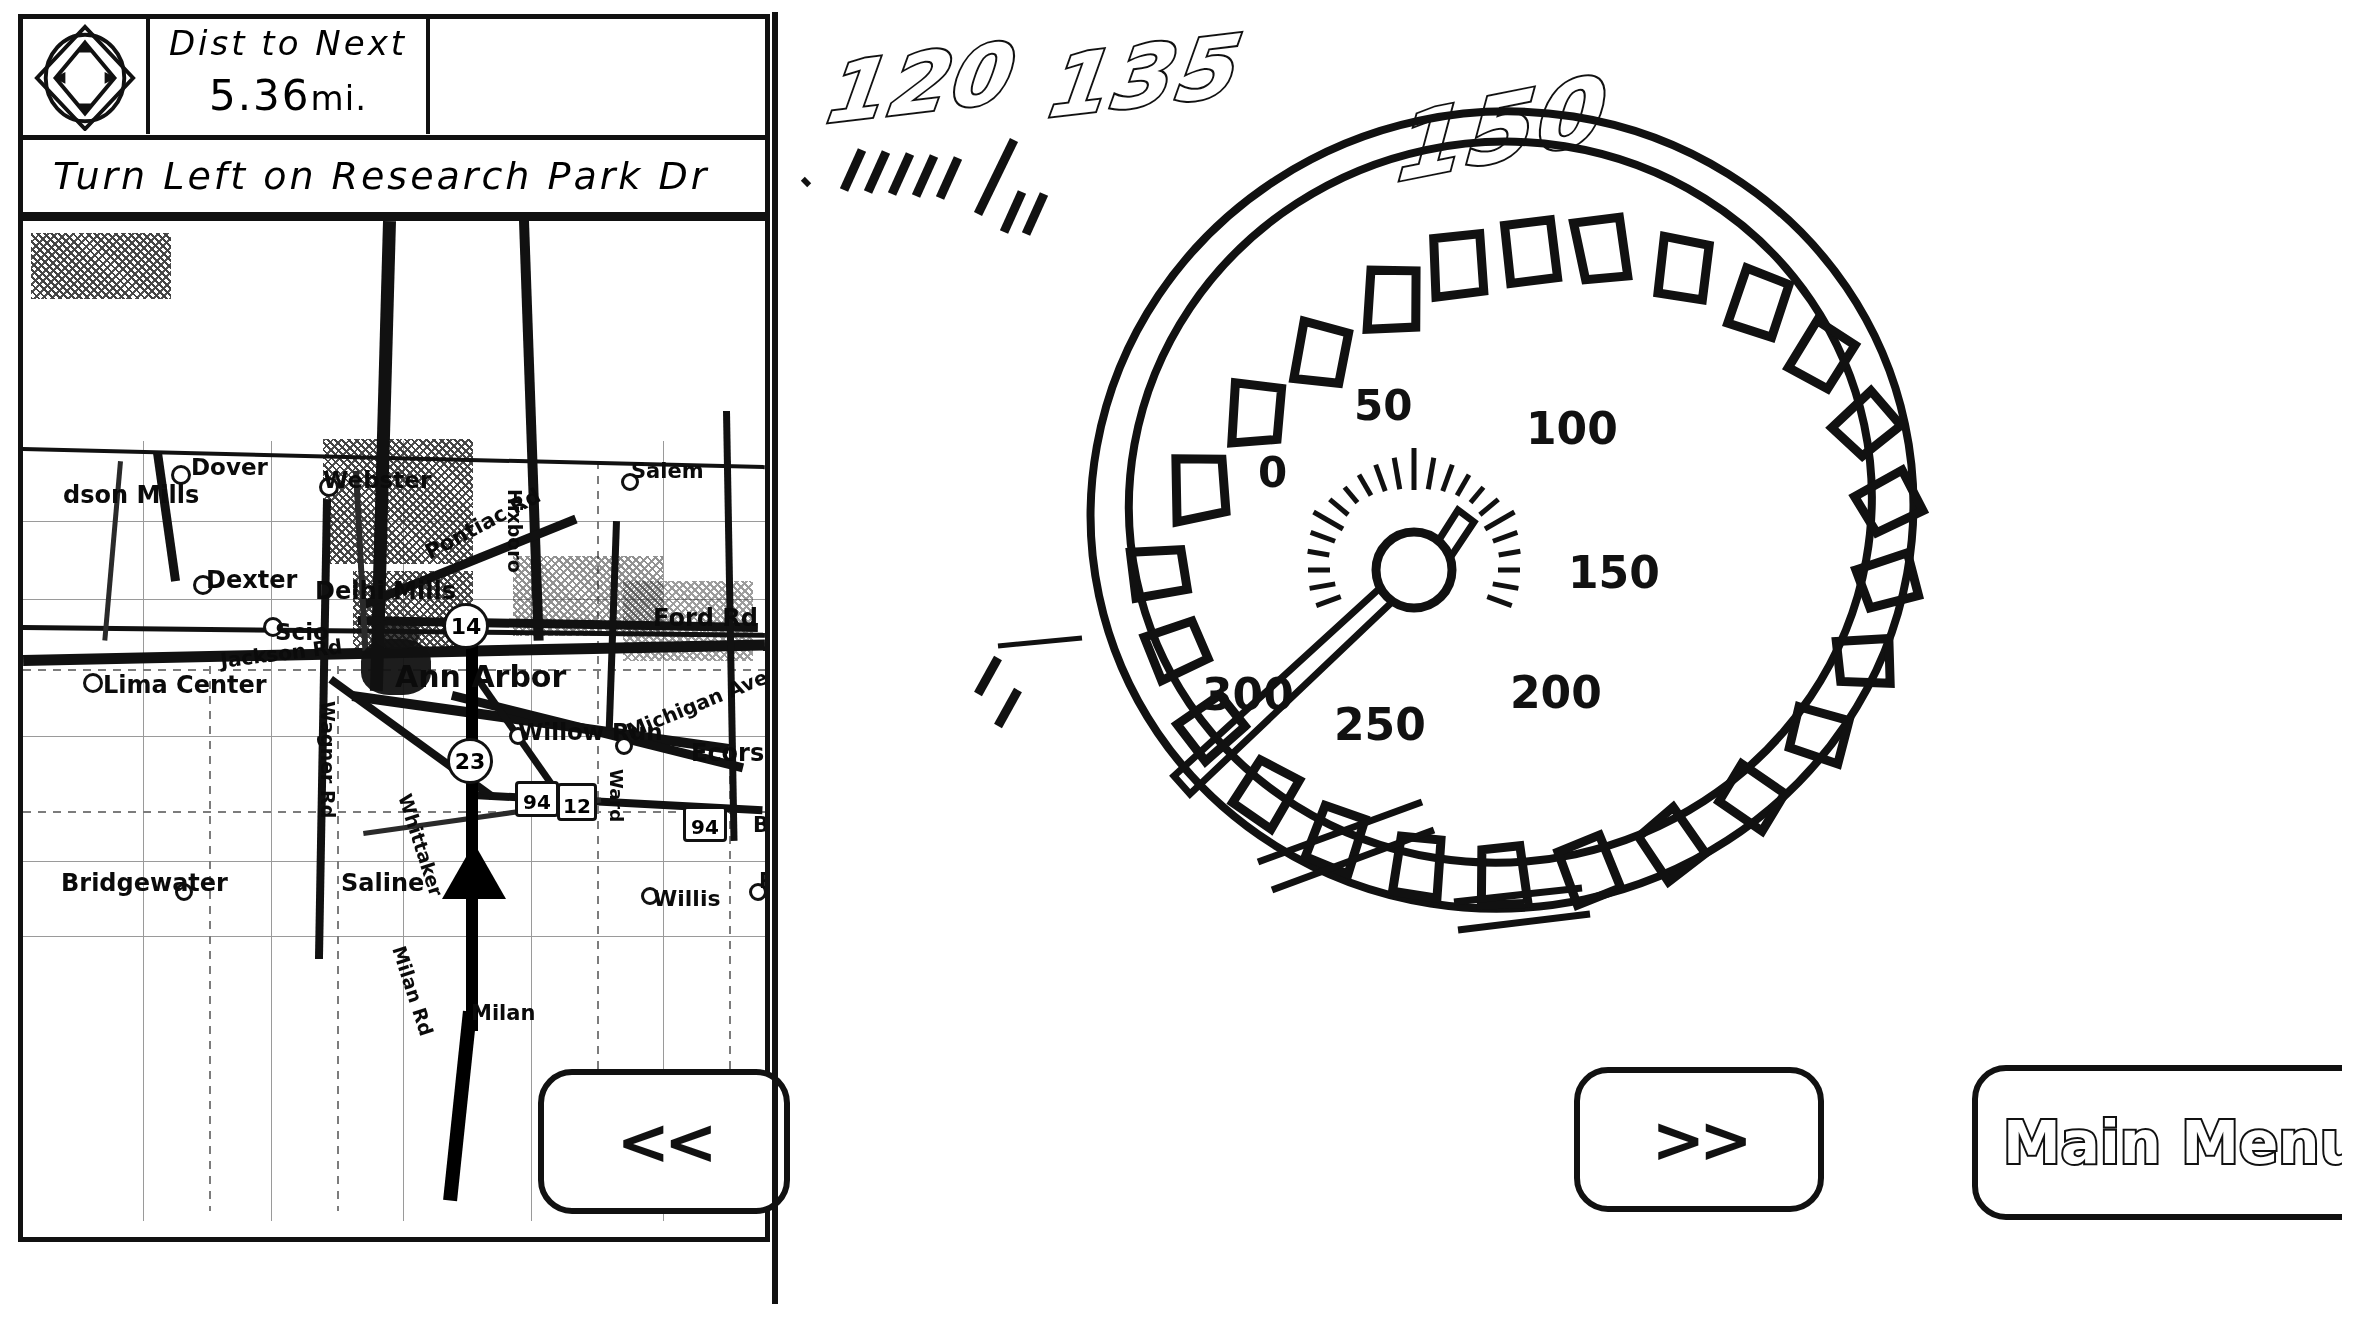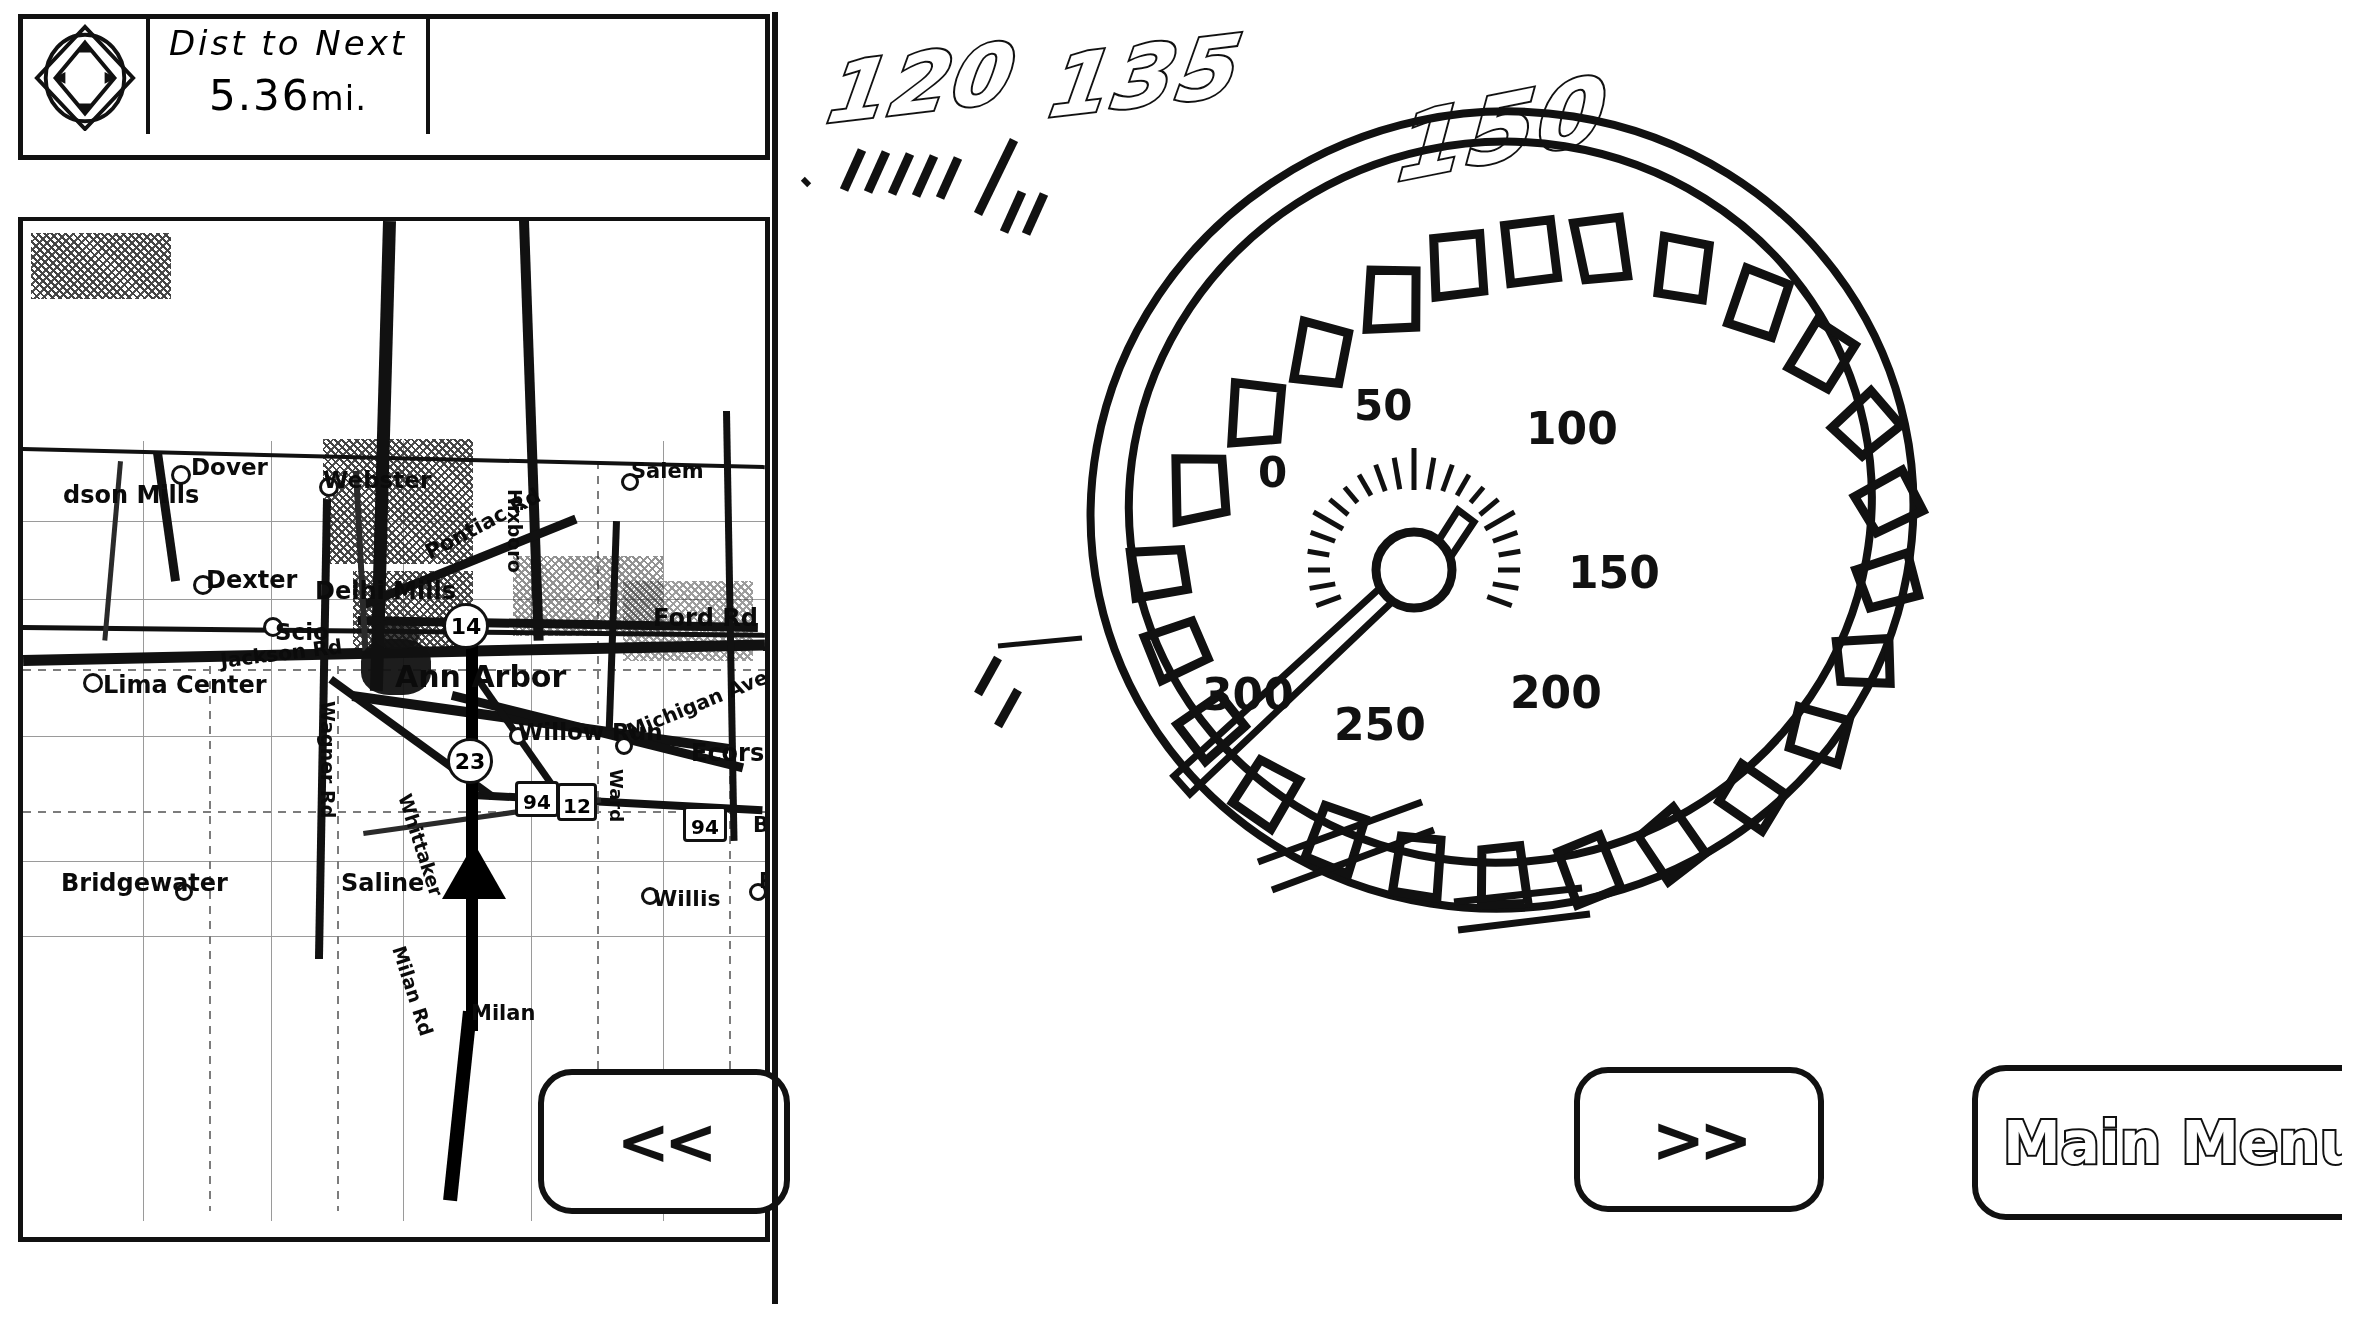--- a/index.html
+++ b/index.html
@@ -6,21 +6,21 @@
   body{
     width:2360px;height:1326px;overflow:hidden;
     font-family:"DejaVu Sans", sans-serif;
     color:#000;
   }
   #root{position:relative;width:2360px;height:1326px;background:#fff;}
 
   
   #left-panel{position:absolute;left:18px;top:14px;width:752px;height:1290px;}
 
-  #nav-header{position:absolute;left:0;top:0;width:752px;height:146px;
+  #nav-header{position:absolute;left:0;top:0;width:752px;height:126px;
       border:5px solid #111;box-sizing:border-box;}
   #compass-cell{position:absolute;left:0;top:0;width:127px;height:115px;
       border-right:4px solid #111;box-sizing:border-box;}
   #compass-icon{position:absolute;left:8px;top:4px;width:108px;height:108px;}
 
   .header-cell{position:absolute;top:0;height:115px;box-sizing:border-box;
       display:flex;flex-direction:column;align-items:center;justify-content:flex-start;}
   #dist-cell{left:127px;width:280px;border-right:4px solid #111;}
   #time-cell{left:411px;width:332px;}
 
@@ -117,20 +117,23 @@
 
       <div id="dist-cell" class="header-cell">
         <div class="cell-title">Dist to Next</div>
         <div class="cell-value">
           <span>5.36</span><span class="unit">mi.</span>
         </div>
       </div>
 
     </div>
 
+    <div id="turn-row">
+      <div id="turn-text">Turn Left on Research Park Dr</div>
+    </div>
 
     <div id="map-box">
       <div id="map-inner">
 
         <div class="hair" style="left:0;top:300px;width:742px;"></div>
         <div class="hair" style="left:0;top:378px;width:742px;"></div>
         <div class="hair" style="left:0;top:515px;width:742px;"></div>
         <div class="hair" style="left:0;top:640px;width:742px;"></div>
         <div class="hair" style="left:0;top:715px;width:742px;"></div>
         <div class="hairv" style="left:120px;top:220px;height:780px;"></div>

